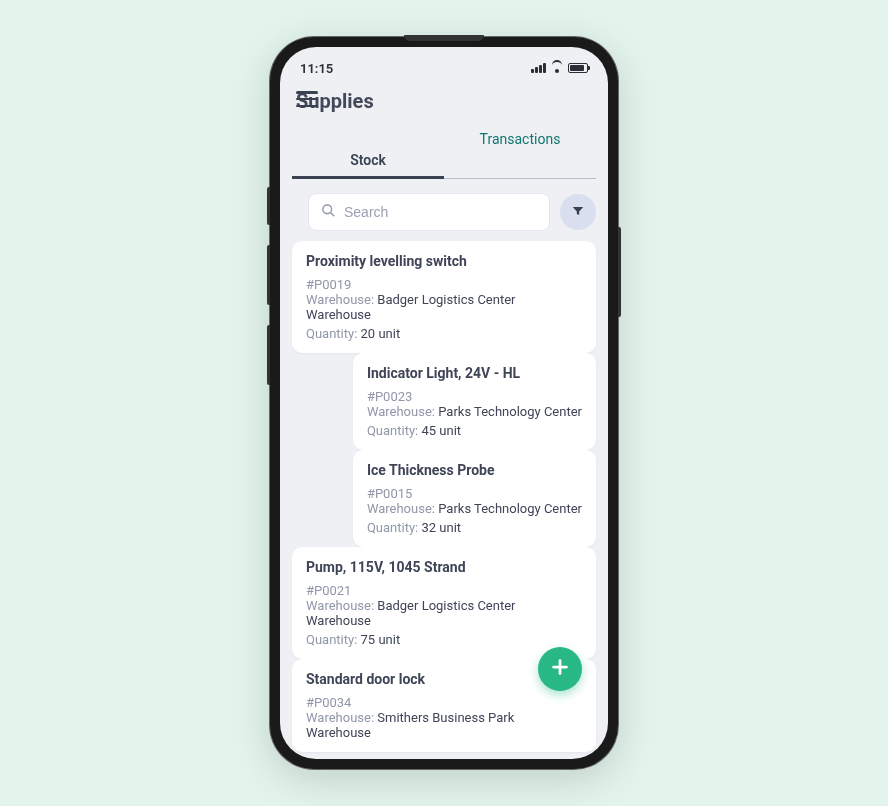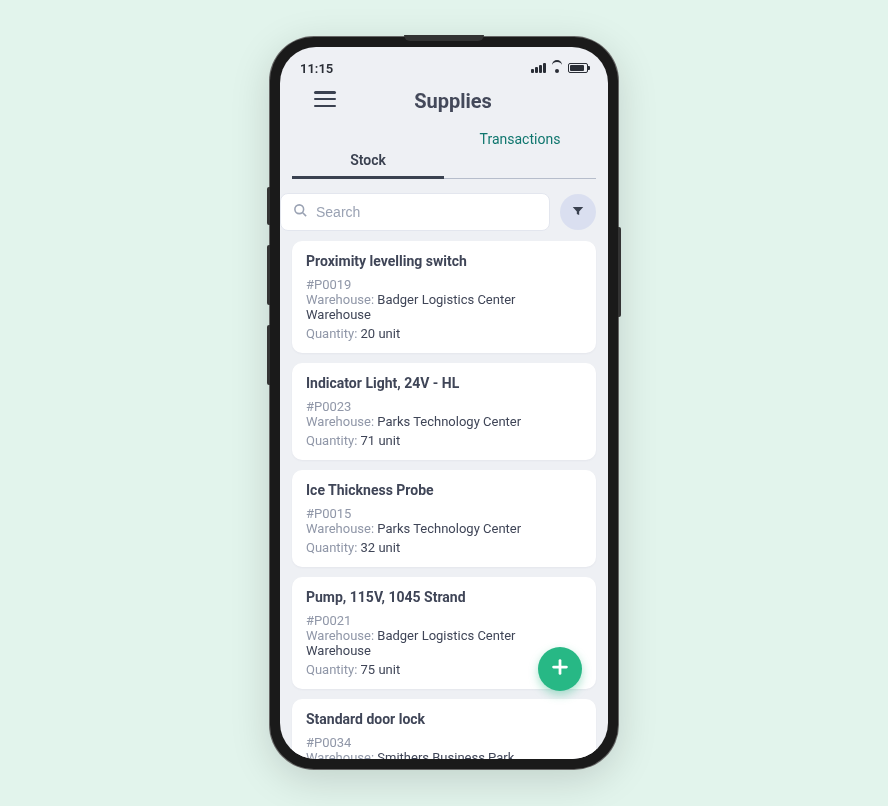--- a/index.html
+++ b/index.html
@@ -83,24 +83,23 @@
   }
   .battery {
     width: 20px; height: 10px; border:1.5px solid #2a2e36; border-radius:2px; position:relative;
   }
   .battery::after { content:""; position:absolute; right:-3px; top:2px; width:2px; height:4px; background:#2a2e36; border-radius:0 1px 1px 0;}
   .battery::before { content:""; position:absolute; left:1px; top:1px; width:14px; height:6px; background:#2a2e36; border-radius:1px;}
 
   .app-header {
     display: flex;
     align-items: center;
-    justify-content: center;
+    justify-content: flex-start;
     position: relative;
     padding: 6px 16px 10px 16px;
-    margin-left: 18px;
   }
   .menu-btn {
     position: absolute;
     left: 16px;
     top: 8px;
     width: 22px; height: 16px;
     display: flex; flex-direction: column; justify-content: space-between;
     cursor: pointer;
   }
   .menu-btn span { height: 2.5px; background:#3a4150; border-radius:2px; width:100%; }
@@ -130,21 +129,21 @@
     margin-top: 21px;
   }
   .tab.active::after {
     content:""; position:absolute; left:0; right:0; bottom:-1px; height:3px; background:#3a4150;
   }
 
   .search-row {
     display: flex;
     align-items: center;
     gap: 10px;
-    padding: 14px 12px 10px 0;
+    padding: 14px 12px 10px 28px;
   }
   .search-box {
     flex:1;
     background:#fff;
     border-radius: 8px;
     height: 38px;
     display:flex;
     align-items:center;
     padding: 0 12px;
     gap:8px;
@@ -160,21 +159,21 @@
     display:flex; align-items:center; justify-content:center; cursor:pointer;
     color:#3a4150;
   }
 
   .list {
     flex:1;
     overflow:hidden;
     padding: 0 12px;
     display:flex;
     flex-direction:column;
-    gap:10px;
+    align-items:flex-end;
   }
   .card {
     background:#fff;
     border-radius:10px;
     padding: 12px 14px;
     box-shadow: 0 1px 2px rgba(50,60,90,0.05);
   }
   .card-title { font-size:14px; font-weight:700; color:#3f4557; }
   .card-id { font-size:13px; color:#9097a8; margin-top:8px; }
   .card-line { font-size:13px; color:#3f4557; }
@@ -266,21 +265,21 @@
         <div class="card-title">Proximity levelling switch</div>
         <div class="card-id">#P0019</div>
         <div class="card-line"><span class="lbl">Warehouse:</span> <span>Badger Logistics Center Warehouse</span></div>
         <div class="card-line qty"><span class="lbl">Quantity:</span> <span>20 unit</span></div>
       </div>
 
       <div class="card">
         <div class="card-title">Indicator Light, 24V - HL</div>
         <div class="card-id">#P0023</div>
         <div class="card-line"><span class="lbl">Warehouse:</span> <span>Parks Technology Center</span></div>
-        <div class="card-line qty"><span class="lbl">Quantity:</span> <span>71 unit</span></div>
+        <div class="card-line qty"><span class="lbl">Quantity:</span> <span>45 unit</span></div>
       </div>
 
       <div class="card">
         <div class="card-title">Ice Thickness Probe</div>
         <div class="card-id">#P0015</div>
         <div class="card-line"><span class="lbl">Warehouse:</span> <span>Parks Technology Center</span></div>
         <div class="card-line qty"><span class="lbl">Quantity:</span> <span>32 unit</span></div>
       </div>
 
       <div class="card">

